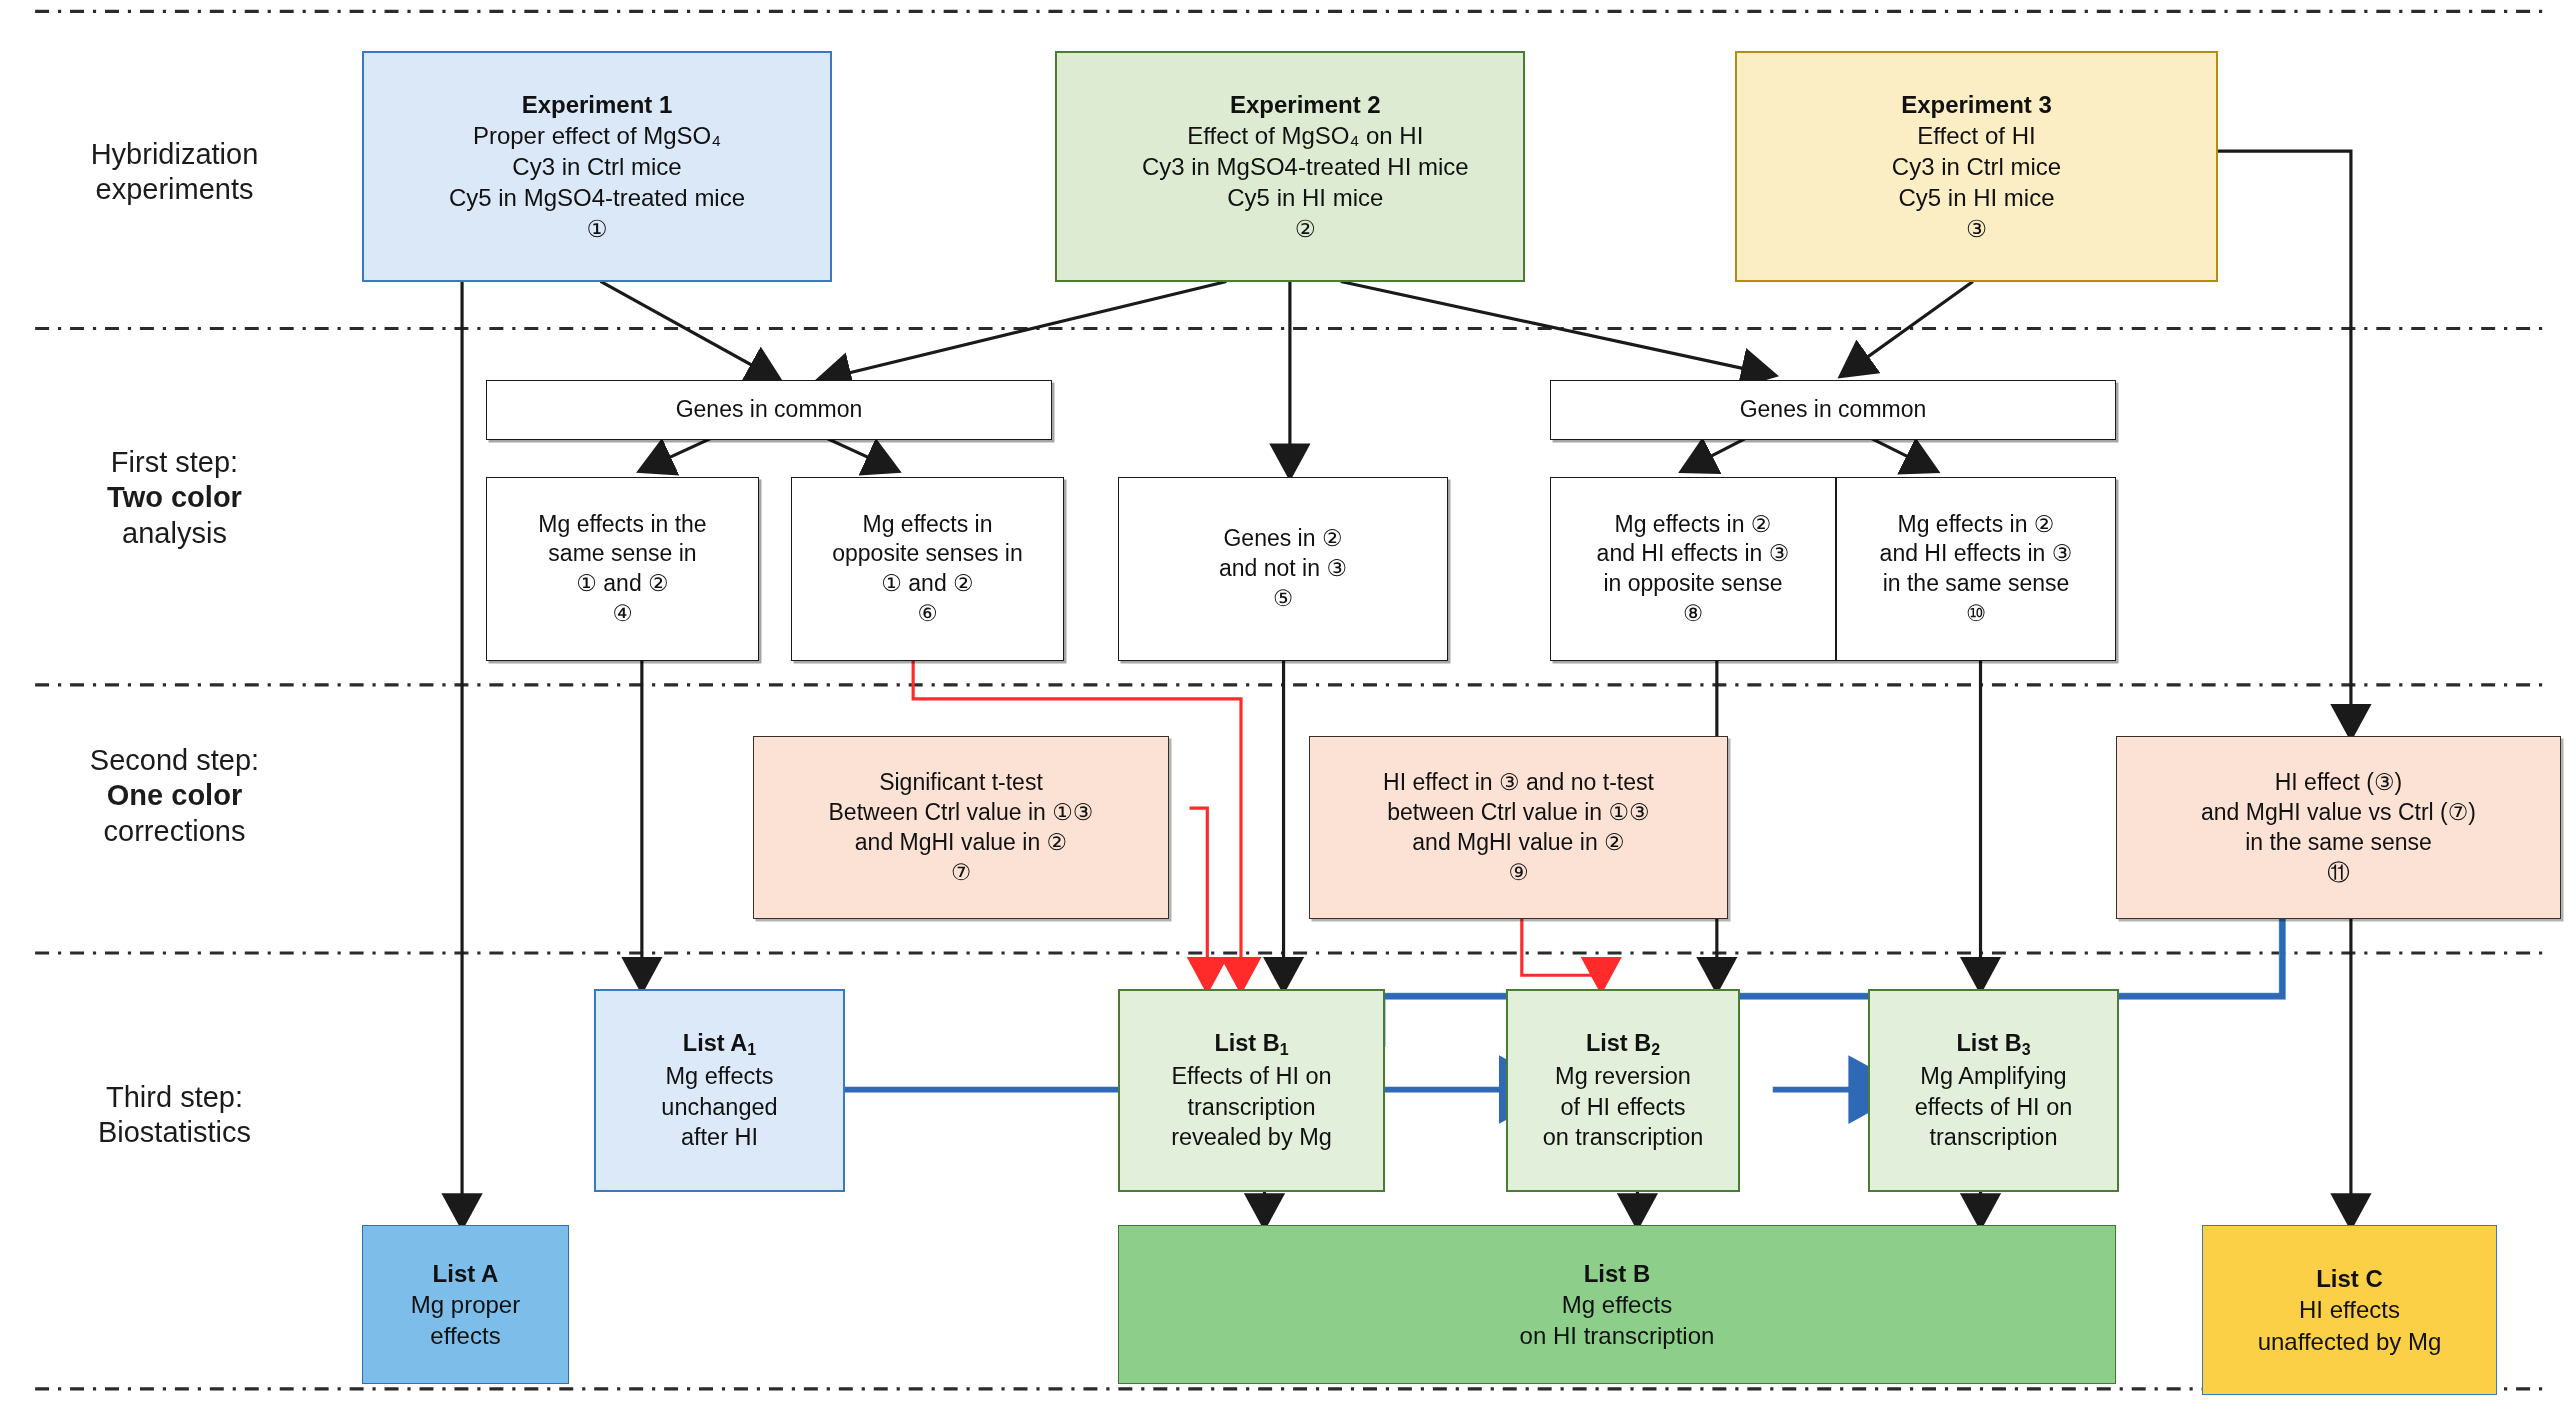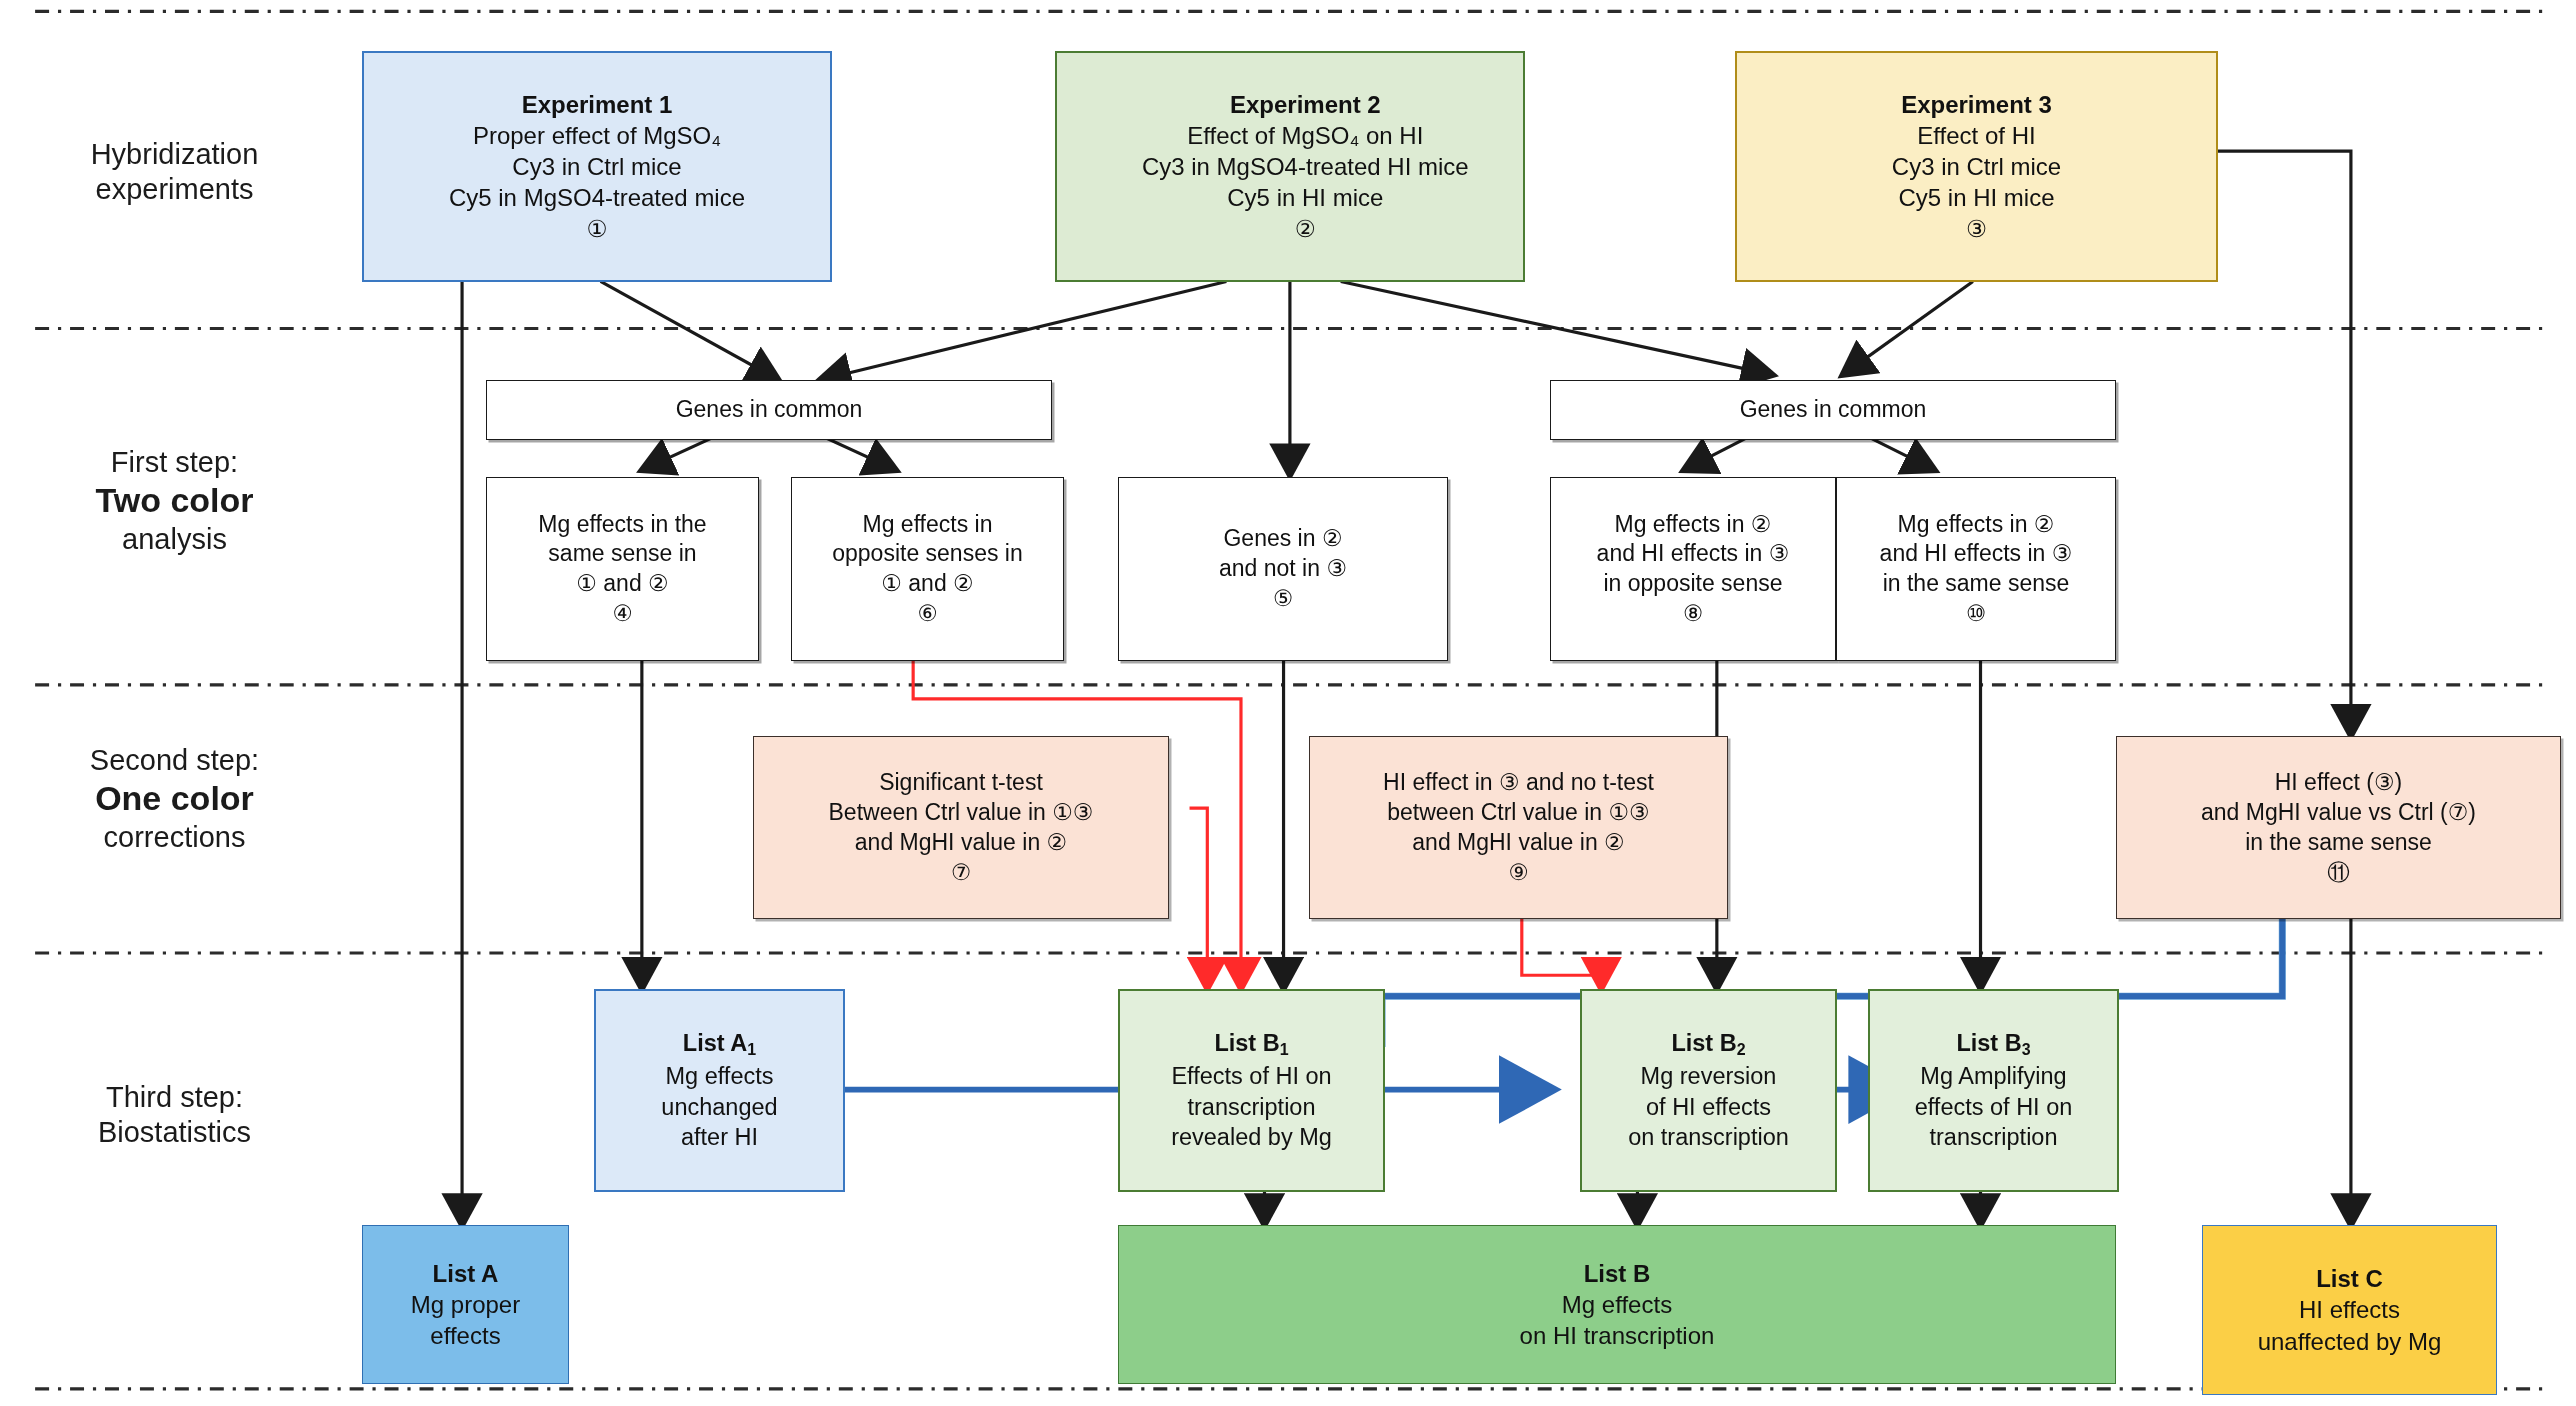--- a/index.html
+++ b/index.html
@@ -2,21 +2,21 @@
 <html style="font-size:10.2px"><head>
 <meta charset="utf-8">
 <style>
   html,body{margin:0;padding:0;background:#ffffff;}
   body{font-family:"Liberation Sans",sans-serif;}
   #stage{position:relative;width:2576px;height:1406px;background:#fff;overflow:hidden;}
   svg#wires{position:absolute;left:0;top:0;width:2576px;height:1406px;pointer-events:none;}
 
   .rowlabel{position:absolute;text-align:center;color:#1b1b1b;line-height:1.22;}
   .rowlabel .l1{font-size:29px;}
-  .rowlabel .l2{font-size:34px;font-weight:bold;}
+  .rowlabel .l2{font-size:29px;font-weight:bold;}
   .rowlabel .l3{font-size:29px;}
 
   .node{position:absolute;box-sizing:border-box;display:flex;flex-direction:column;
         align-items:center;justify-content:center;text-align:right;color:#111;
         line-height:1.30;padding:3.8px 6.4px;}
   .node .ttl{font-weight:bold;}
   .node .ln{display:block;}
 
   
   .plain{background:#ffffff;border:1.9px solid #1a1a1a;box-shadow:2.5px 2.5px 0 rgba(0,0,0,.35);font-size:23px;}
@@ -241,21 +241,21 @@
     <span class="ln">after HI</span>
   </div>
 
   <div class="node listB" style="left:1118px;top:989px;width:267px;height:203px;">
     <span class="ttl"><span>List B</span><sub>1</sub></span>
     <span class="ln">Effects of HI on</span>
     <span class="ln">transcription</span>
     <span class="ln">revealed by Mg</span>
   </div>
 
-  <div class="node listB" style="left:1580px;top:989px;width:257px;height:203px;">
+  <div class="node listB" style="left:1506px;top:989px;width:234px;height:203px;">
     <span class="ttl"><span>List B</span><sub>2</sub></span>
     <span class="ln">Mg reversion</span>
     <span class="ln">of HI effects</span>
     <span class="ln">on transcription</span>
   </div>
 
   <div class="node listB" style="left:1868px;top:989px;width:251px;height:203px;">
     <span class="ttl"><span>List B</span><sub>3</sub></span>
     <span class="ln">Mg Amplifying</span>
     <span class="ln">effects of HI on</span>

